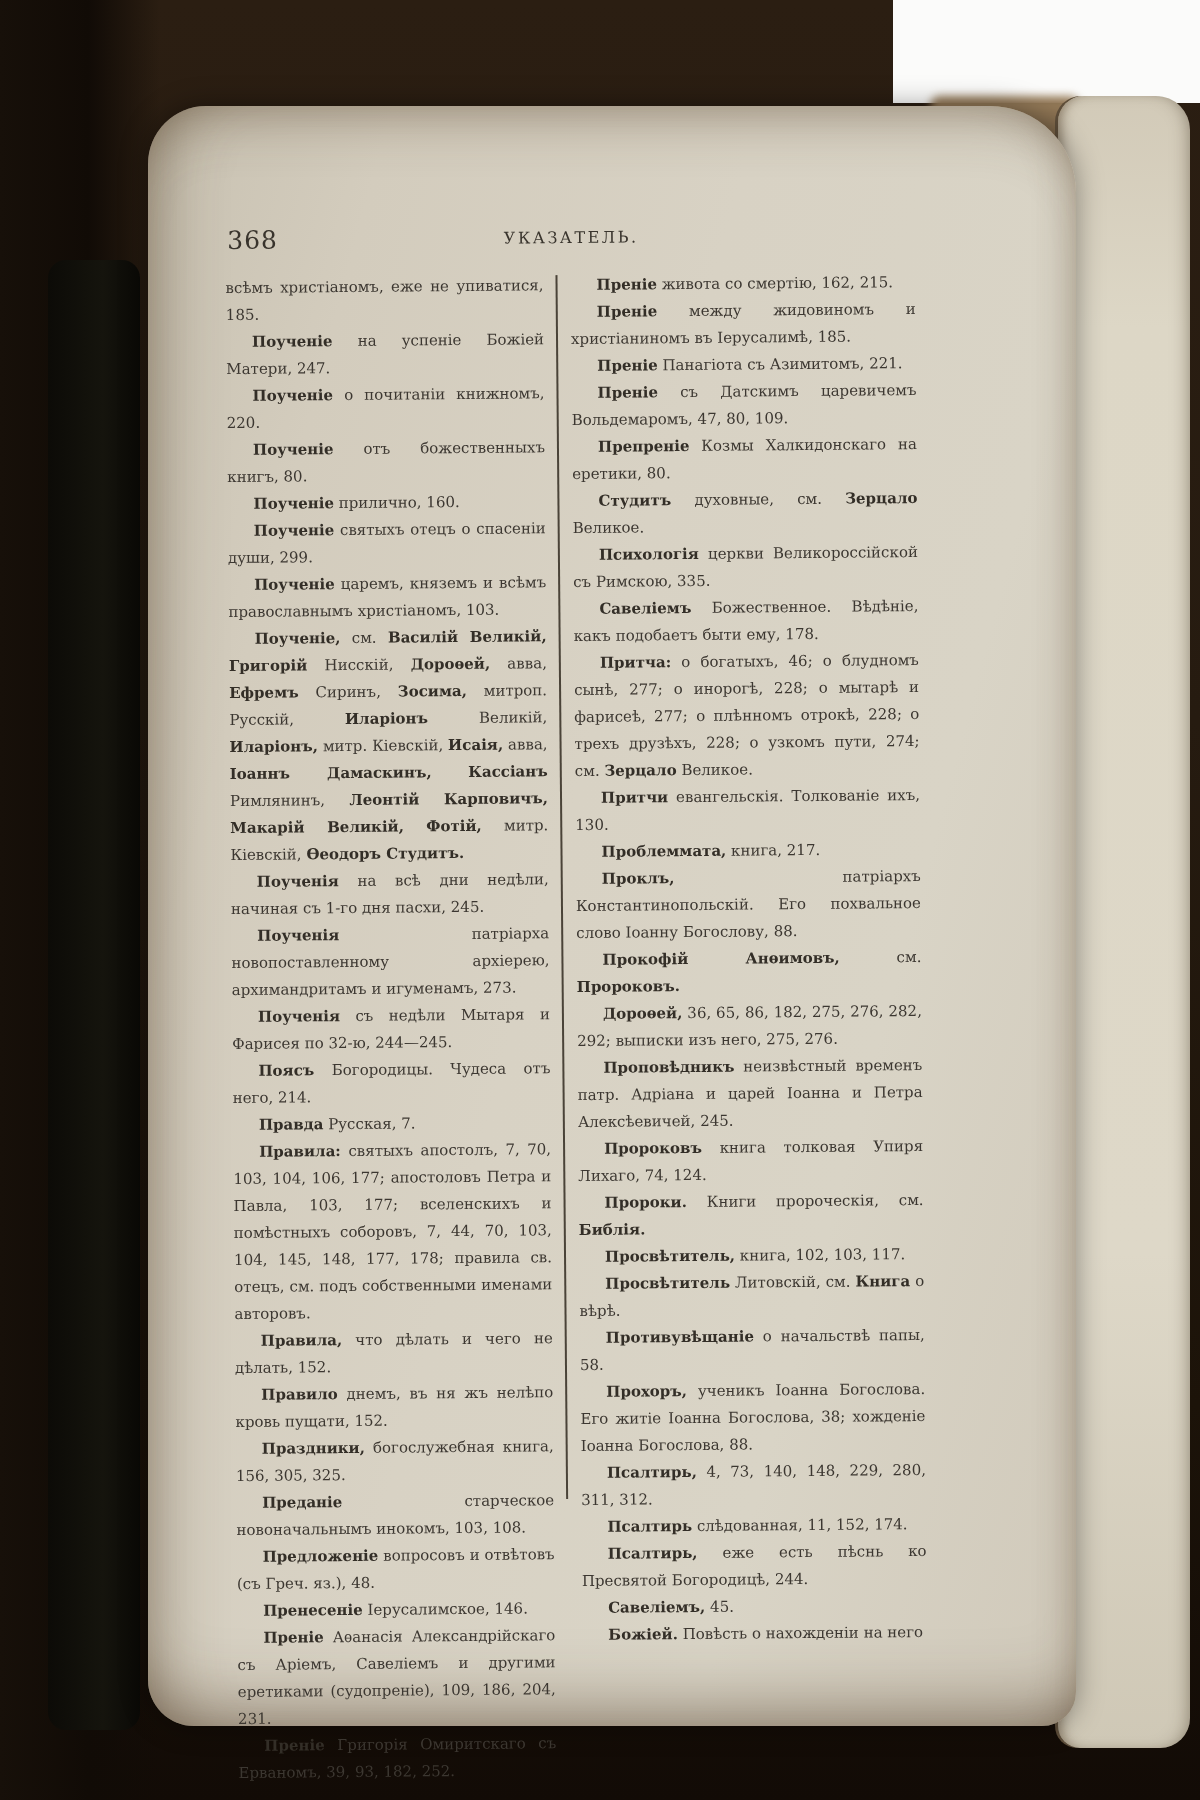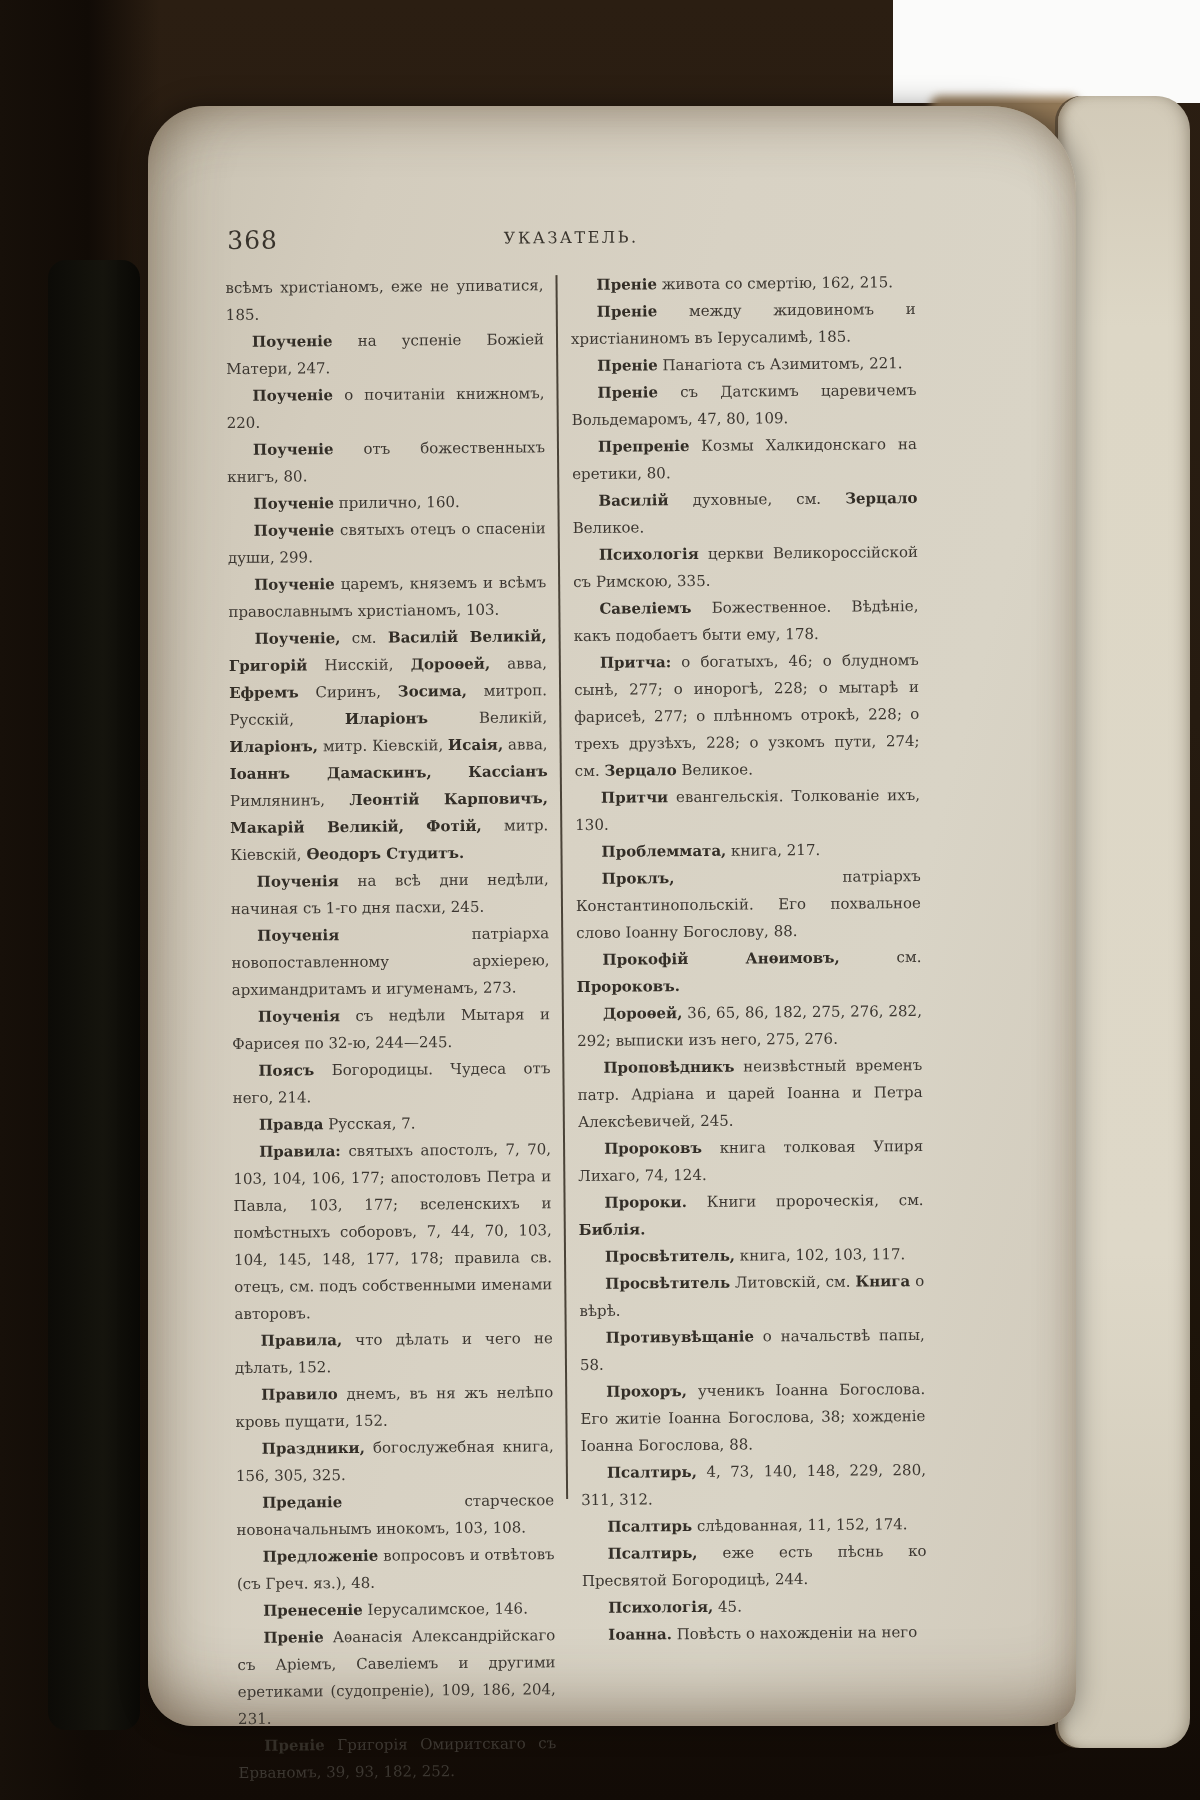--- a/index.html
+++ b/index.html
@@ -104,38 +104,38 @@
             <p class="entry"><span class="lead">Преніе</span><span> Аѳанасія Александрійскаго съ Аріемъ, Савеліемъ и другими еретиками (судопреніе), 109, 186, 204, 231.</span></p>
             <p class="entry"><span class="lead">Преніе</span><span> Григорія Омиритскаго съ Ерваномъ, 39, 93, 182, 252.</span></p>
           </div>
         <div class="rule"></div>
         <div class="col col-right">
             <p class="entry"><span class="lead">Преніе</span><span> живота со смертію, 162, 215.</span></p>
             <p class="entry"><span class="lead">Преніе</span><span> между жидовиномъ и христіаниномъ въ Іерусалимѣ, 185.</span></p>
             <p class="entry"><span class="lead">Преніе</span><span> Панагіота съ Азимитомъ, 221.</span></p>
             <p class="entry"><span class="lead">Преніе</span><span> съ Датскимъ царевичемъ Вольдемаромъ, 47, 80, 109.</span></p>
             <p class="entry"><span class="lead">Препреніе</span><span> Козмы Халкидонскаго на еретики, 80.</span></p>
-            <p class="entry"><span class="lead">Василій</span><span> духовные, см. </span><span class="lead">Зерцало</span><span> Великое.</span></p>
+            <p class="entry"><span class="lead">Студитъ</span><span> духовные, см. </span><span class="lead">Зерцало</span><span> Великое.</span></p>
             <p class="entry"><span class="lead">Психологія</span><span> церкви Великороссійской съ Римскою, 335.</span></p>
             <p class="entry"><span class="lead">Савеліемъ</span><span> Божественное. Вѣдѣніе, какъ подобаетъ быти ему, 178.</span></p>
             <p class="entry"><span class="lead">Притча:</span><span> о богатыхъ, 46; о блудномъ сынѣ, 277; о инорогѣ, 228; о мытарѣ и фарисеѣ, 277; о плѣнномъ отрокѣ, 228; о трехъ друзѣхъ, 228; о узкомъ пути, 274; см. </span><span class="lead">Зерцало</span><span> Великое.</span></p>
             <p class="entry"><span class="lead">Притчи</span><span> евангельскія. Толкованіе ихъ, 130.</span></p>
             <p class="entry"><span class="lead">Проблеммата,</span><span> книга, 217.</span></p>
             <p class="entry"><span class="lead">Проклъ,</span><span> патріархъ Константинопольскій. Его похвальное слово Іоанну Богослову, 88.</span></p>
             <p class="entry"><span class="lead">Прокофій Анѳимовъ,</span><span> см. </span><span class="lead">Пророковъ.</span></p>
             <p class="entry"><span class="lead">Дороѳей,</span><span> 36, 65, 86, 182, 275, 276, 282, 292; выписки изъ него, 275, 276.</span></p>
             <p class="entry"><span class="lead">Проповѣдникъ</span><span> неизвѣстный временъ патр. Адріана и царей Іоанна и Петра Алексѣевичей, 245.</span></p>
             <p class="entry"><span class="lead">Пророковъ</span><span> книга толковая Упиря Лихаго, 74, 124.</span></p>
             <p class="entry"><span class="lead">Пророки.</span><span> Книги пророческія, см. </span><span class="lead">Библія.</span></p>
             <p class="entry"><span class="lead">Просвѣтитель,</span><span> книга, 102, 103, 117.</span></p>
             <p class="entry"><span class="lead">Просвѣтитель</span><span> Литовскій, см. </span><span class="lead">Книга</span><span> о вѣрѣ.</span></p>
             <p class="entry"><span class="lead">Противувѣщаніе</span><span> о начальствѣ папы, 58.</span></p>
             <p class="entry"><span class="lead">Прохоръ,</span><span> ученикъ Іоанна Богослова. Его житіе Іоанна Богослова, 38; хожденіе Іоанна Богослова, 88.</span></p>
             <p class="entry"><span class="lead">Псалтирь,</span><span> 4, 73, 140, 148, 229, 280, 311, 312.</span></p>
             <p class="entry"><span class="lead">Псалтирь</span><span> слѣдованная, 11, 152, 174.</span></p>
             <p class="entry"><span class="lead">Псалтирь,</span><span> еже есть пѣснь ко Пресвятой Богородицѣ, 244.</span></p>
-            <p class="entry"><span class="lead">Психологія,</span><span> 45.</span></p>
-            <p class="entry"><span class="lead">Іоанна.</span><span> Повѣсть о нахожденіи на него</span></p>
+            <p class="entry"><span class="lead">Савеліемъ,</span><span> 45.</span></p>
+            <p class="entry"><span class="lead">Божіей.</span><span> Повѣсть о нахожденіи на него</span></p>
           </div>
       </div>
     </div>
   </div>
 </div>
 
 </body></html>

